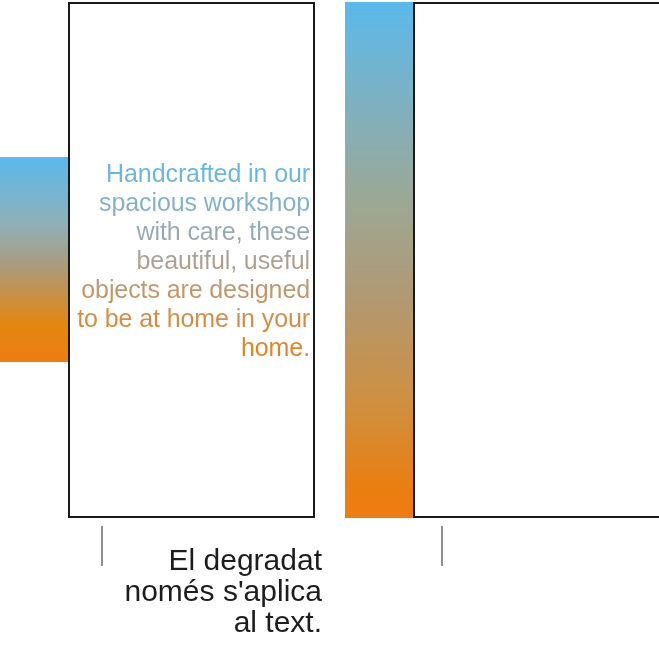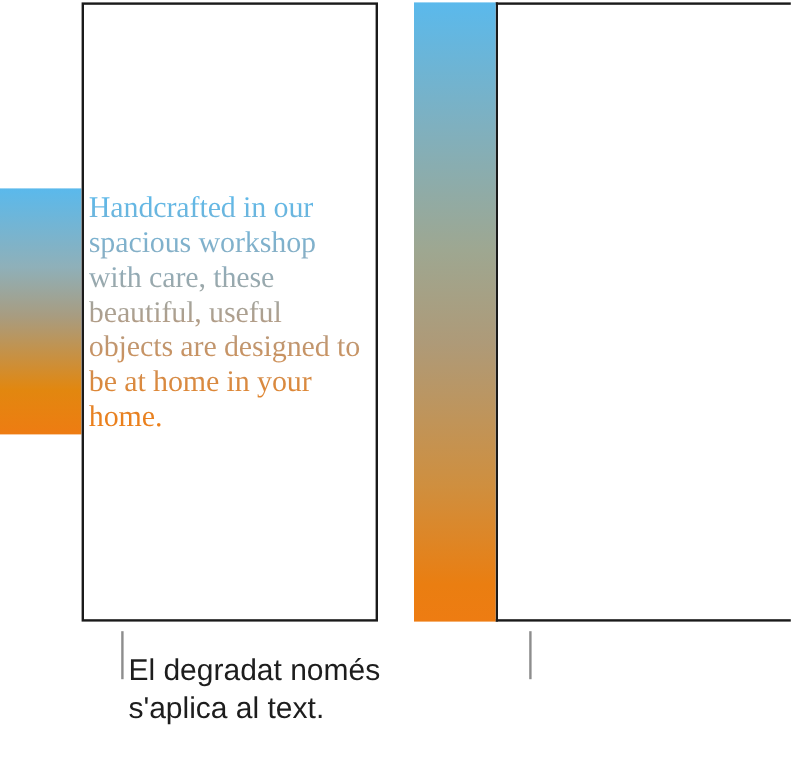--- a/index.html
+++ b/index.html
@@ -65,26 +65,25 @@
     left: 345px;
     top: 2px;
     width: 68px;
     height: 516px;
     background: linear-gradient(to bottom, #5ab9ec 0%, #7fb0bf 20%, #9ea791 40%, #ae9a78 55%, #cf8f3f 78%, #ea7e11 94%, #ee7c12 100%);
   }
 
   
   .para {
     position: absolute;
-    text-align: left;
+    text-align: right;
     font-size: 25px;
     line-height: 29px;
     letter-spacing: -0.1px;
     white-space: pre-line;
-    font-family: Liberation Serif, serif;
   }
 
   #left-para {
     left: 74px;
     top: 159px;
     width: 236px;
   }
   #right-para {
     left: 419px;
     top: 159px;
@@ -132,25 +131,25 @@
   .leader {
     width: 2px;
     background: #8d8d8d;
   }
   #left-leader  { left: 101px; top: 526px; height: 40px; }
   #right-leader { left: 441px; top: 526px; height: 40px; }
 
   
   .caption {
     position: absolute;
-    font-size: 25px;
+    font-size: 30px;
     line-height: 31px;
     color: #1d1d1d;
     white-space: pre-line;
-    text-align: left;
+    text-align: right;
   }
   #left-caption  { left: 107px; top: 544px; width: 215px; }
   #right-caption { left: 447px; top: 544px; width: 212px; }
 </style>
 </head>
 <body>
 
 <div class="stage">
 
   <div class="abs" id="left-swatch"></div>

